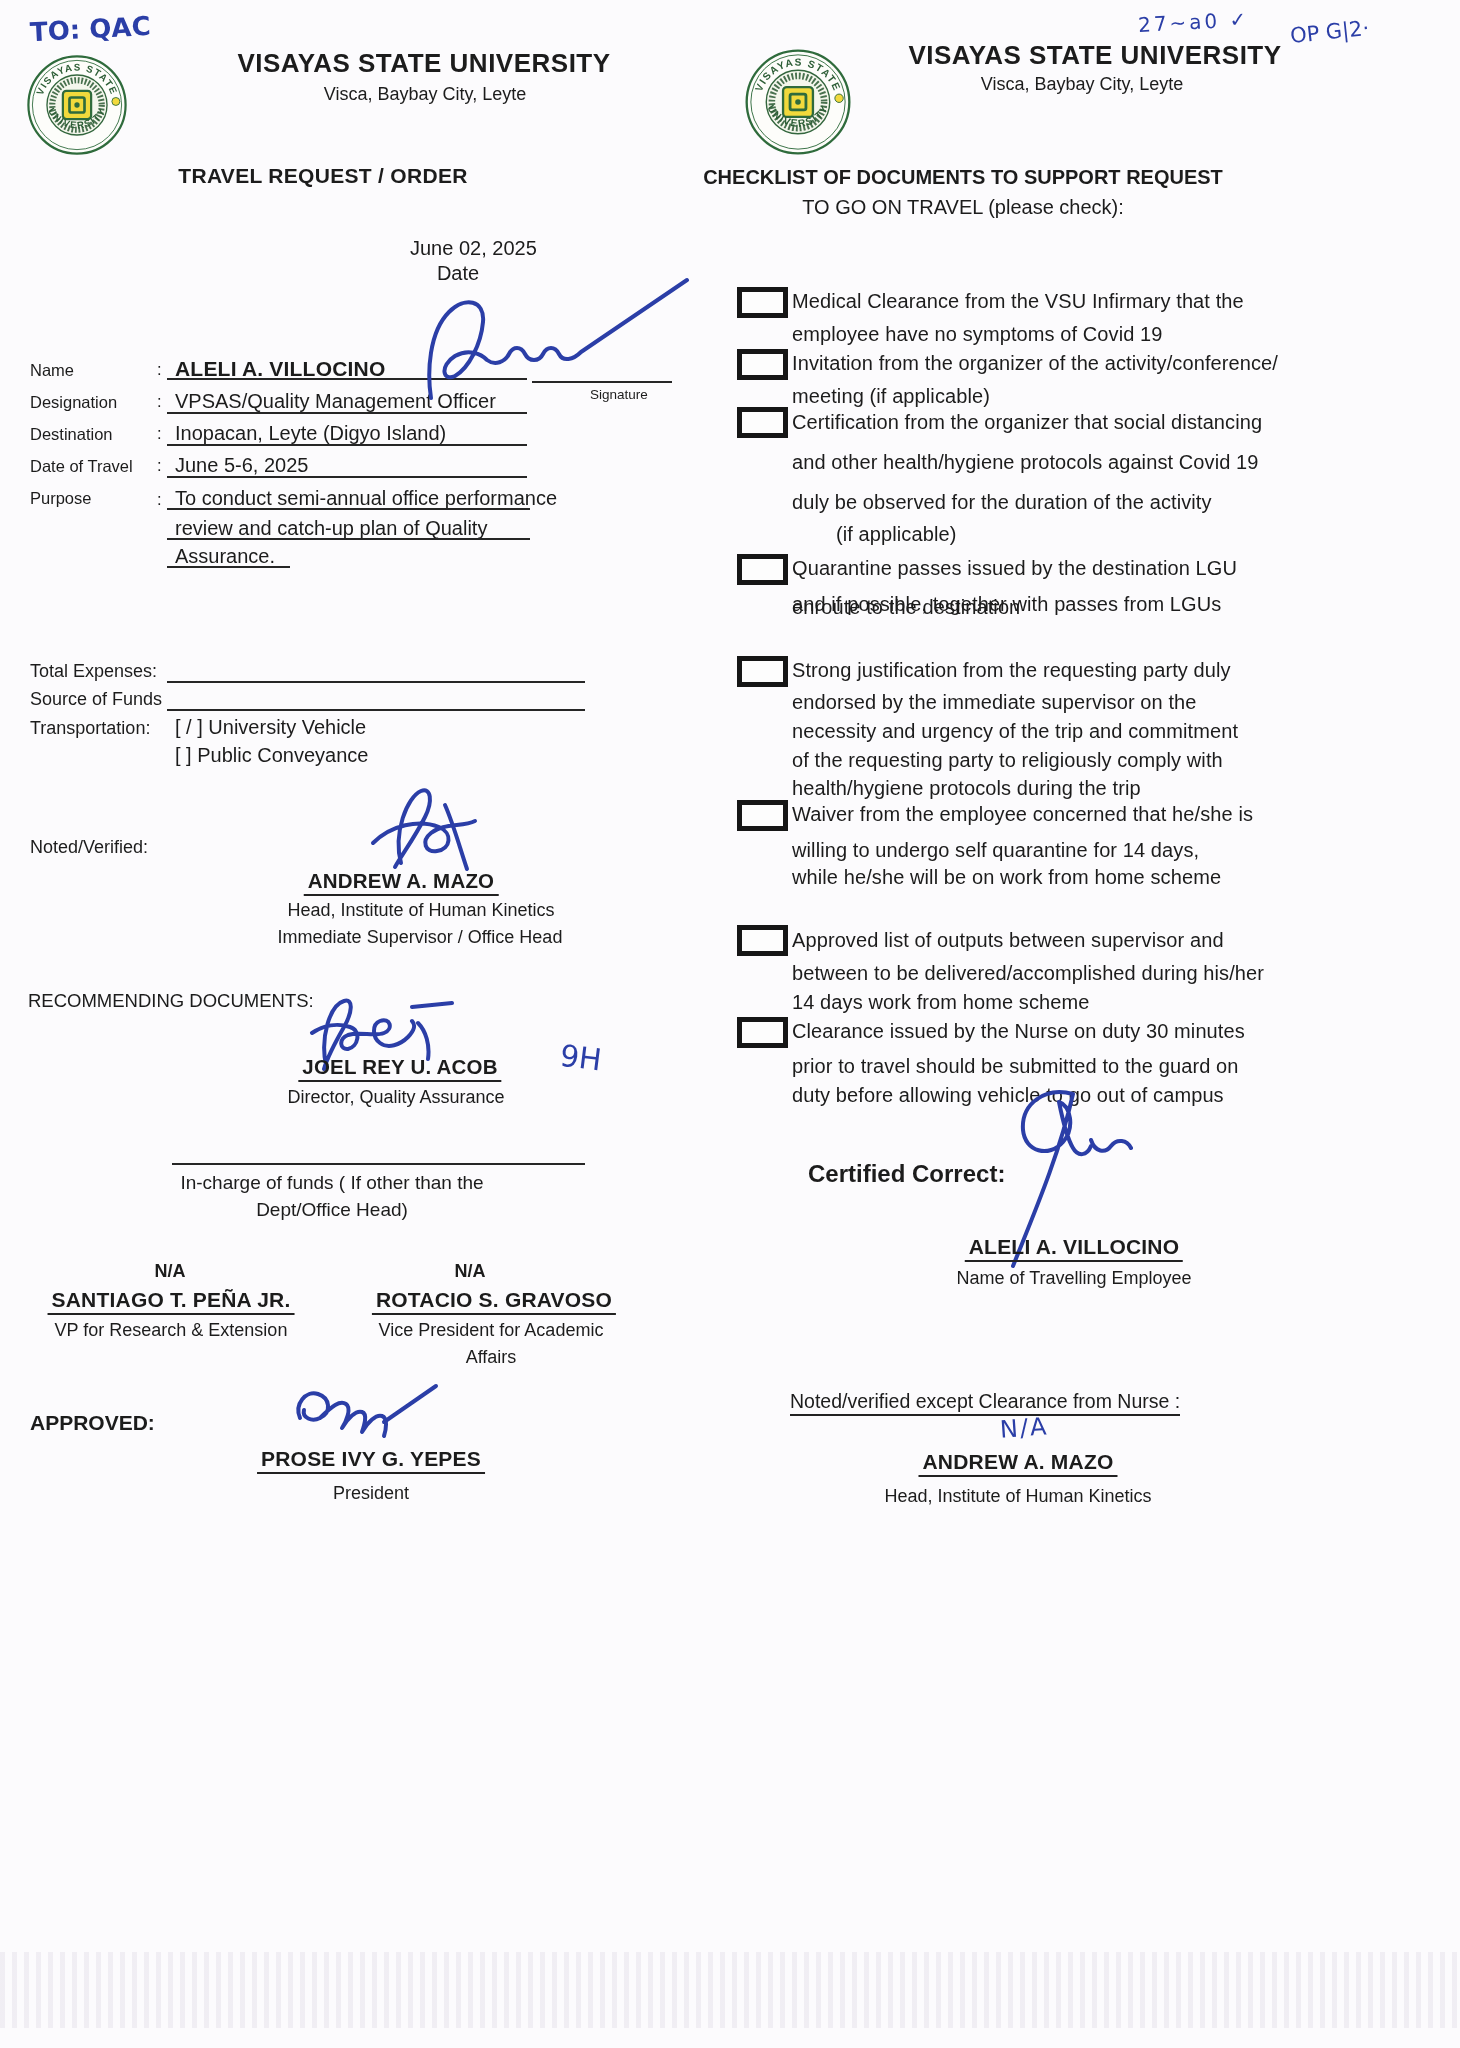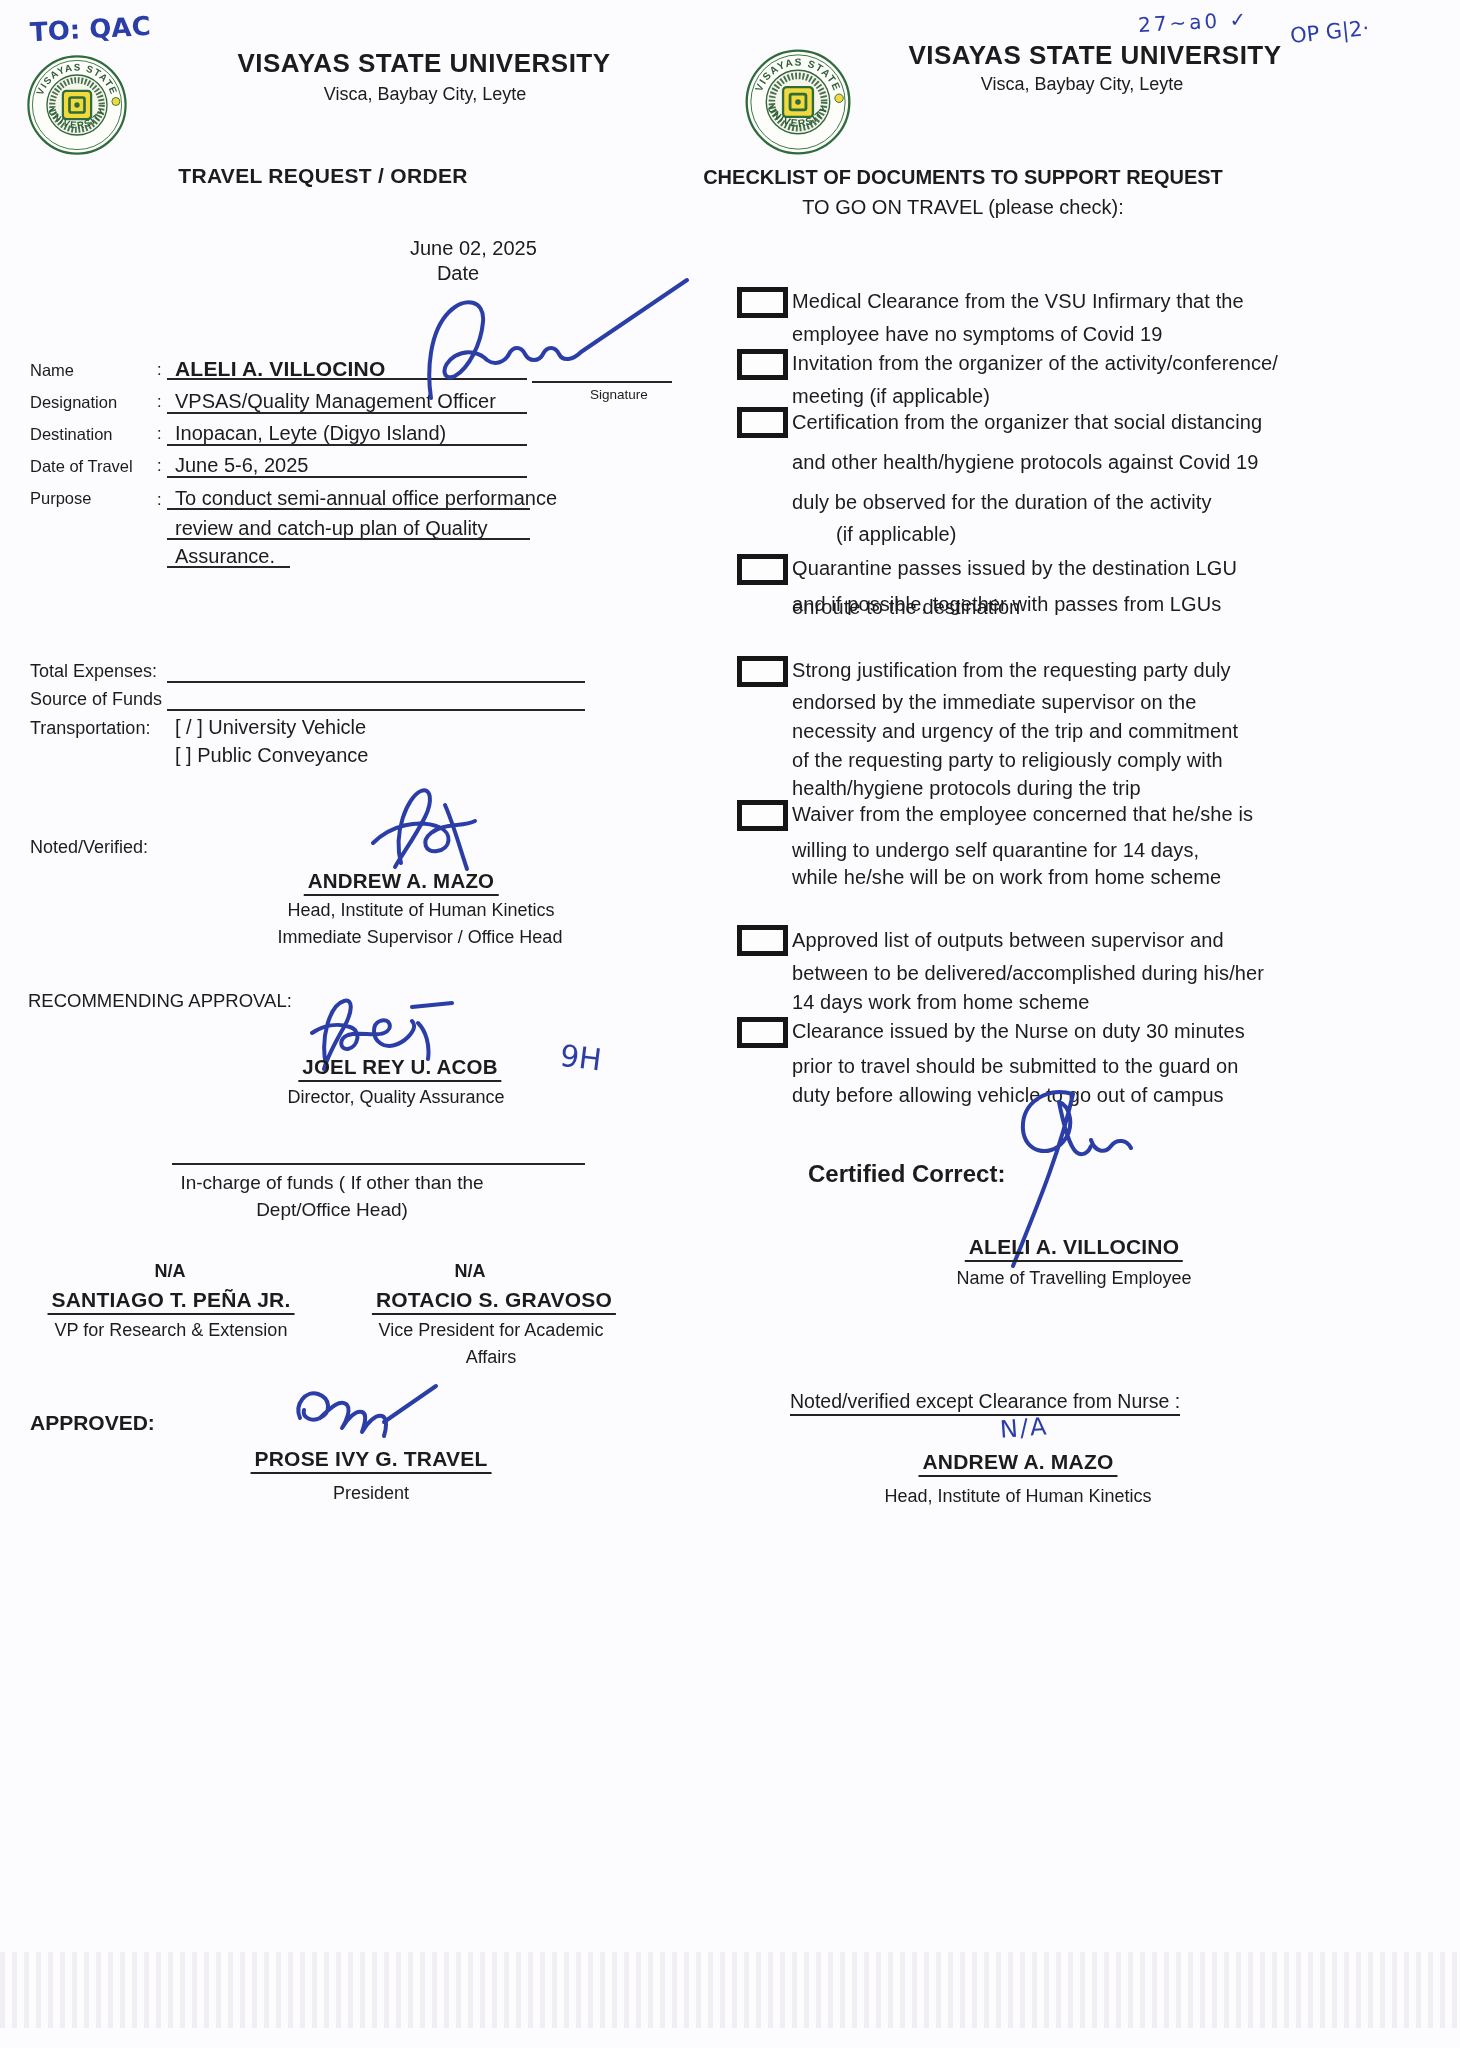--- a/index.html
+++ b/index.html
@@ -114,21 +114,21 @@
     <div class="abs val" style="left:175px;top:744px">[ ] Public Conveyance</div>
 
     <div class="abs lbl" style="left:30px;top:837px;font-size:18px">Noted/Verified:</div>
     <svg class="abs sig" style="left:355px;top:783px" width="145" height="92" viewBox="0 0 145 92">
       <path stroke-width="4" d="M 46 80 C 38 50, 52 14, 66 8 C 76 4, 78 18, 70 34 C 60 54, 48 70, 40 84 M 18 60 C 36 42, 64 36, 84 44 C 98 50, 96 66, 82 68 C 70 70, 66 58, 76 50 C 88 40, 108 44, 120 38 M 90 22 C 98 40, 104 62, 112 86"></path>
     </svg>
     <div class="abs c nm u" style="left:401px;top:869px">ANDREW A. MAZO</div>
     <div class="abs c sub" style="left:421px;top:900px">Head, Institute of Human Kinetics</div>
     <div class="abs c sub" style="left:420px;top:927px">Immediate Supervisor / Office Head</div>
 
-    <div class="abs" style="left:28px;top:990px;font-size:18.5px">RECOMMENDING APPROVAL:</div>
+    <div class="abs" style="left:28px;top:990px;font-size:18.5px">RECOMMENDING DOCUMENTS:</div>
     <svg class="abs sig" style="left:300px;top:993px" width="160" height="80" viewBox="0 0 160 80">
       <path stroke-width="4" d="M 26 72 C 20 44, 30 12, 44 8 C 54 5, 52 20, 44 34 C 36 48, 28 62, 24 76 M 12 40 C 24 32, 38 30, 50 34 C 62 38, 58 54, 48 56 C 40 57, 38 46, 48 42 C 60 38, 74 44, 84 40 C 94 36, 90 24, 80 28 C 72 31, 72 44, 80 50 C 88 56, 100 52, 108 44 C 114 38, 116 32, 112 28 M 118 30 C 126 38, 130 52, 128 66 M 112 14 L 152 10"></path>
     </svg>
     <div class="abs c nm u" style="left:400px;top:1055px">JOEL REY U. ACOB</div>
     <div class="abs hand" style="left:560px;top:1040px;font-size:30px;transform:rotate(7deg);">9H</div>
     <div class="abs c sub" style="left:396px;top:1087px">Director, Quality Assurance</div>
 
     <div class="line" style="left:172px;top:1163px;width:413px"></div>
     <div class="abs c sub" style="left:332px;top:1172px;font-size:19px">In-charge of  funds ( If other than the</div>
     <div class="abs c sub" style="left:332px;top:1199px;font-size:19px">Dept/Office Head)</div>
@@ -138,21 +138,21 @@
     <div class="abs c nm u" style="left:171px;top:1288px;font-size:21px">SANTIAGO T. PEÑA JR.</div>
     <div class="abs c nm u" style="left:494px;top:1288px;font-size:21px">ROTACIO S. GRAVOSO</div>
     <div class="abs c sub" style="left:171px;top:1320px">VP for Research &amp; Extension</div>
     <div class="abs c sub" style="left:491px;top:1320px">Vice President for Academic</div>
     <div class="abs c sub" style="left:491px;top:1347px">Affairs</div>
 
     <div class="abs b" style="left:30px;top:1411px;font-size:21px">APPROVED:</div>
     <svg class="abs sig" style="left:290px;top:1376px" width="155" height="74" viewBox="0 0 155 74">
       <path stroke-width="4" d="M 10 42 C 4 28, 16 14, 28 18 C 40 22, 42 36, 30 42 C 22 46, 12 42, 14 34 M 30 42 C 42 30, 50 24, 56 28 C 62 32, 56 46, 52 52 C 58 42, 66 34, 72 36 C 78 38, 74 50, 72 56 C 78 46, 86 38, 92 40 C 98 42, 96 54, 94 60 M 94 46 L 146 10"></path>
     </svg>
-    <div class="abs c nm u" style="left:371px;top:1447px;font-size:21px">PROSE IVY G. TRAVEL</div>
+    <div class="abs c nm u" style="left:371px;top:1447px;font-size:21px">PROSE IVY G. YEPES</div>
     <div class="abs c sub" style="left:371px;top:1483px">President</div>
   </div>
 
   <div>
 
     <div class="abs hand" style="left:1138px;top:10px;font-size:20px;letter-spacing:3px;transform:rotate(-3deg);">27~a0 ✓</div>
     <div class="abs hand" style="left:1290px;top:20px;font-size:21px;transform:rotate(-6deg);">OP G|2·</div>
 
     <svg class="abs" style="left:742px;top:46px" width="112" height="112">
         <use href="#vsu-seal"></use>

